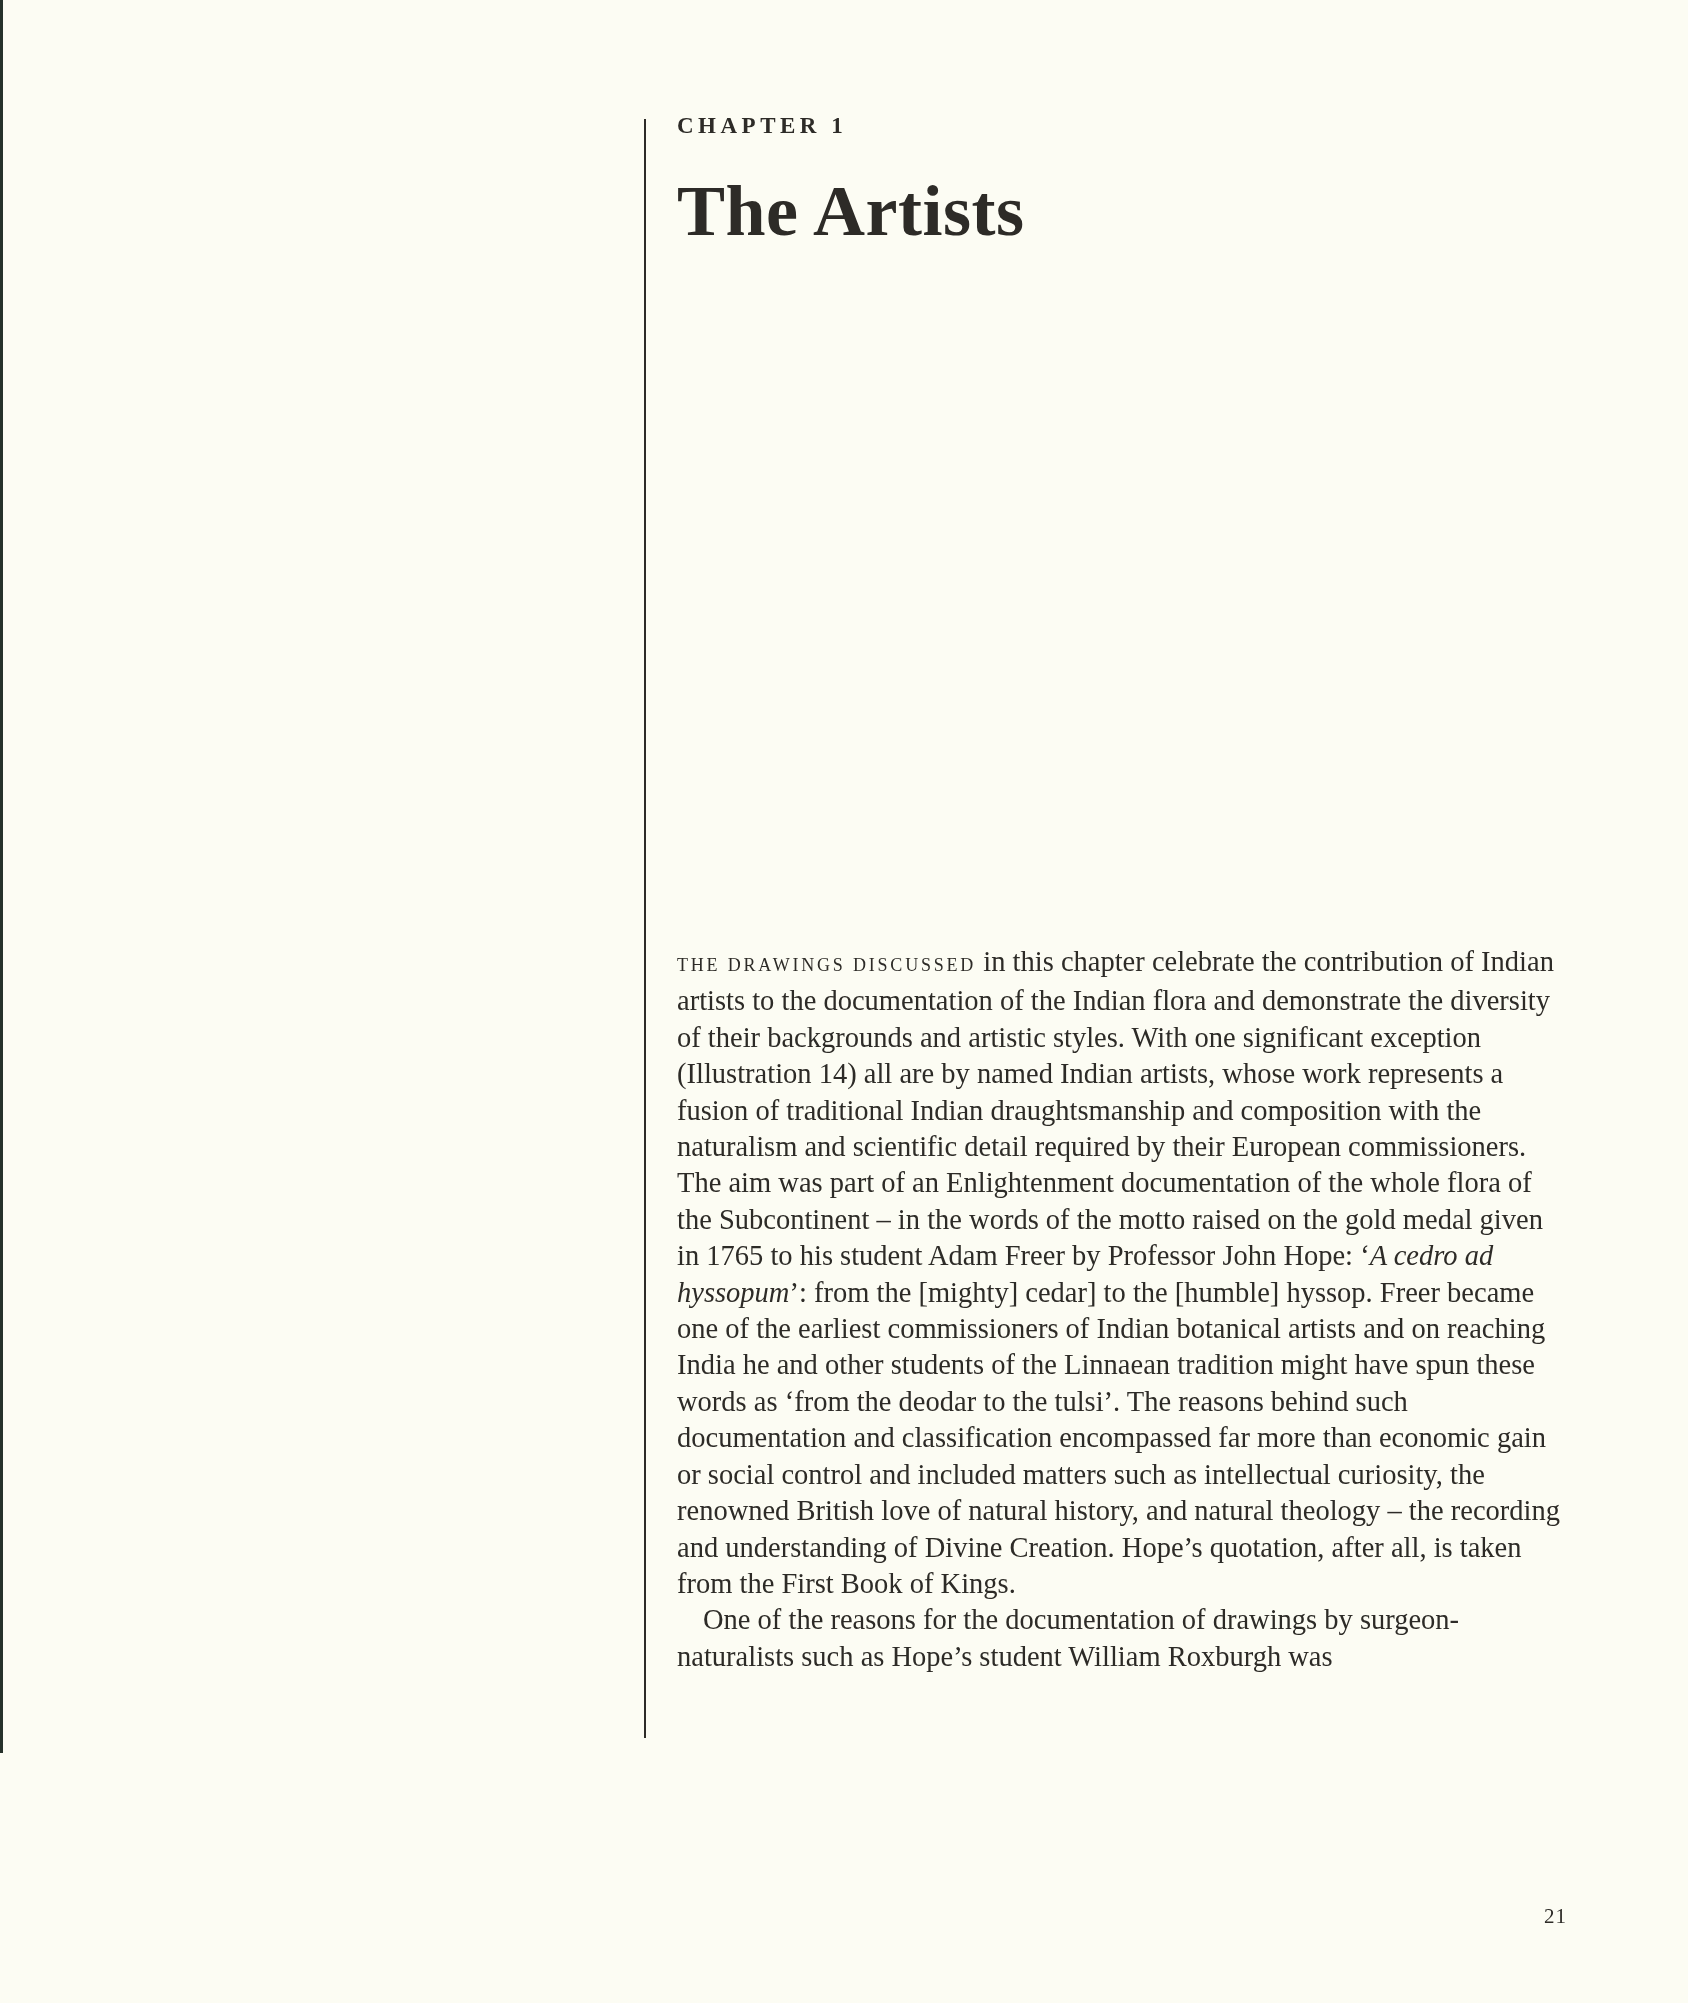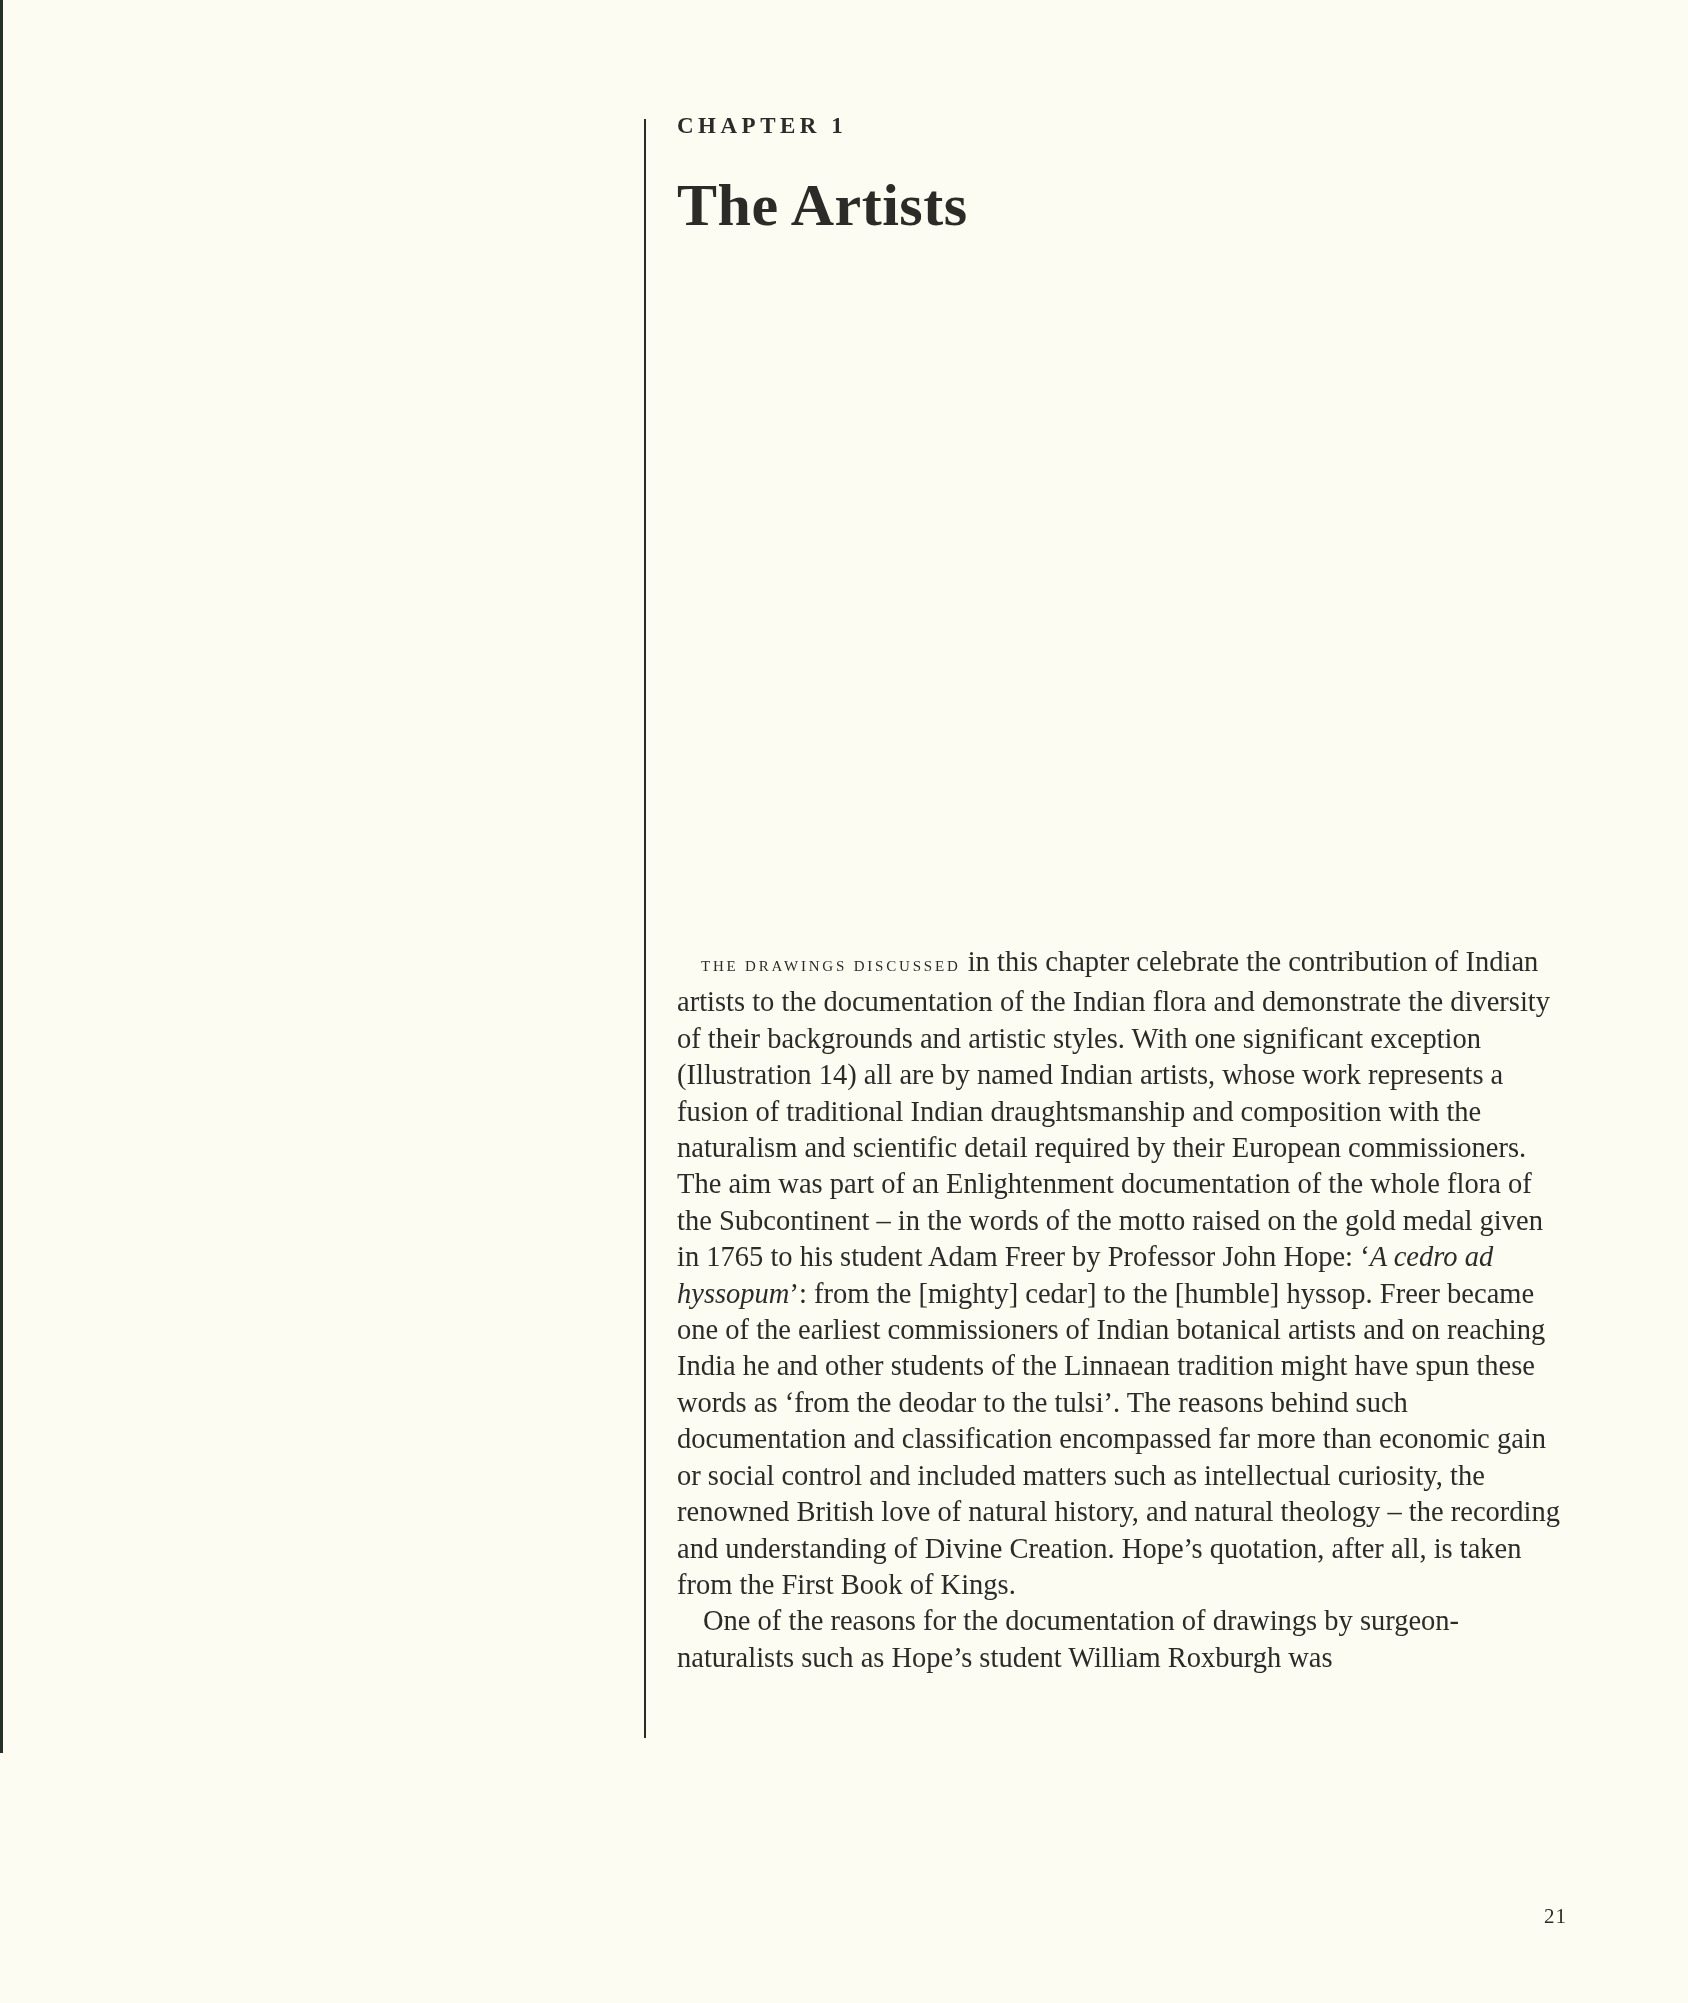--- a/index.html
+++ b/index.html
@@ -45,21 +45,21 @@
   }
   .kicker {
     font-size: 23px;
     font-weight: 700;
     letter-spacing: 4.5px;
     line-height: 27px;
     color: var(--ink, #2d2b27);
   }
   .title {
     margin: 36px 0 0 0;
-    font-size: 60px;
+    font-size: 72px;
     font-weight: 700;
     line-height: 1;
     letter-spacing: 0.5px;
     color: var(--ink, #2d2b27);
   }
   .body-text {
     position: absolute;
     left: 677px;
     top: 944px;
     width: 893px;
@@ -67,23 +67,22 @@
     line-height: 36.4px;
     color: var(--ink, #2d2b27);
   }
   .para {
     margin: 0;
   }
   .para.indent {
     text-indent: 26px;
   }
   .lead-caps {
-    font-size: 15px;
+    font-size: 18px;
     letter-spacing: 2.8px;
-    margin-left: 24px;
   }
   .latin {
     font-style: italic;
   }
   .folio {
     position: absolute;
     left: 1544px;
     top: 1904px;
     font-size: 21px;
     letter-spacing: 1px;

